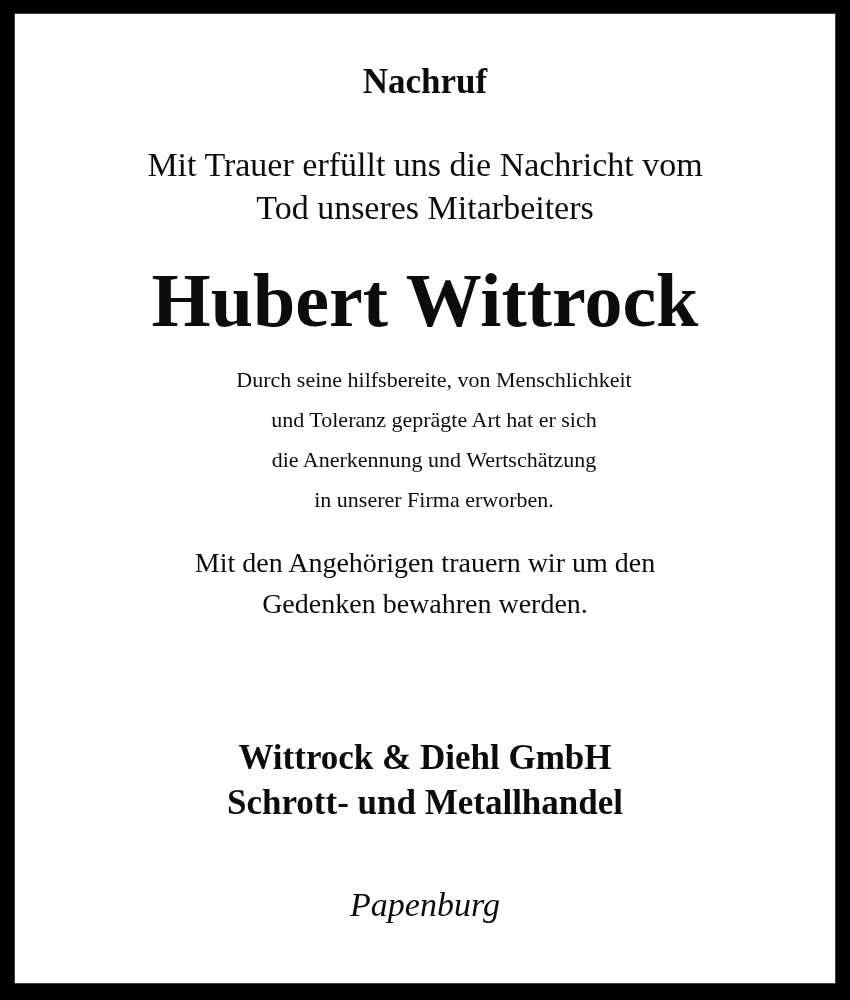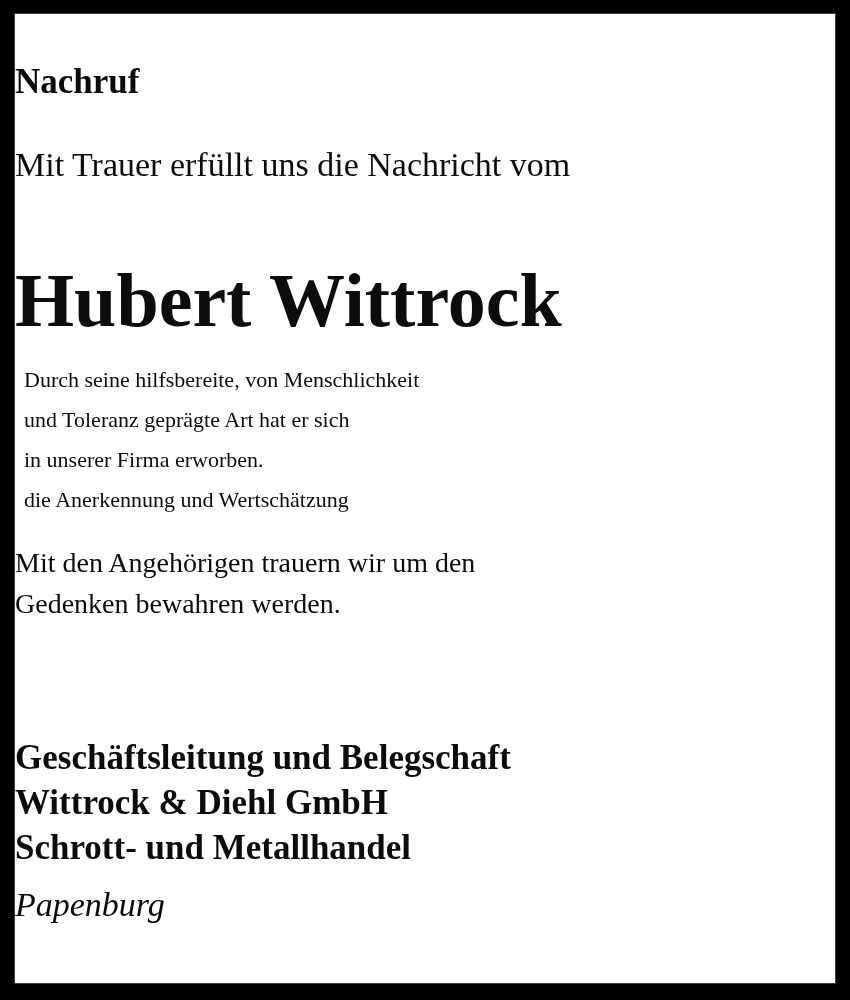--- a/index.html
+++ b/index.html
@@ -21,20 +21,21 @@
     width: 820px;
     height: 969px;
     background: #ffffff;
     border: 1px solid #3d3d3d;
     color: #0c0c0c;
   }
   .block {
     position: absolute;
     left: 0;
     width: 100%;
+    text-align: center;
     white-space: nowrap;
   }
   .title {
     top: 49px;
     font-size: 35px;
     line-height: 38px;
     font-weight: bold;
   }
   .intro {
     top: 129px;
@@ -76,37 +77,37 @@
 </style>
 </head>
 <body>
 
 <div class="card">
 
   <div class="block title">Nachruf</div>
 
   <div class="block intro">
     <span class="line">Mit Trauer erfüllt uns die Nachricht vom</span>
+    <span class="line">Tod unseres Mitarbeiters</span>
   </div>
 
   <div class="block name">Hubert Wittrock</div>
 
   <div class="block para1">
     <span class="line">Durch seine hilfsbereite, von Menschlichkeit</span>
     <span class="line">und Toleranz geprägte Art hat er sich</span>
+    <span class="line">die Anerkennung und Wertschätzung</span>
     <span class="line">in unserer Firma erworben.</span>
-    <span class="line">die Anerkennung und Wertschätzung</span>
   </div>
 
   <div class="block para2">
     <span class="line">Mit den Angehörigen trauern wir um den</span>
     <span class="line">Gedenken bewahren werden.</span>
   </div>
 
   <div class="block signature">
-    <span class="line">Geschäftsleitung und Belegschaft</span>
     <span class="line">Wittrock &amp; Diehl GmbH</span>
     <span class="line">Schrott- und Metallhandel</span>
   </div>
 
   <div class="block place">Papenburg</div>
 
 </div>
 
 </body></html>

